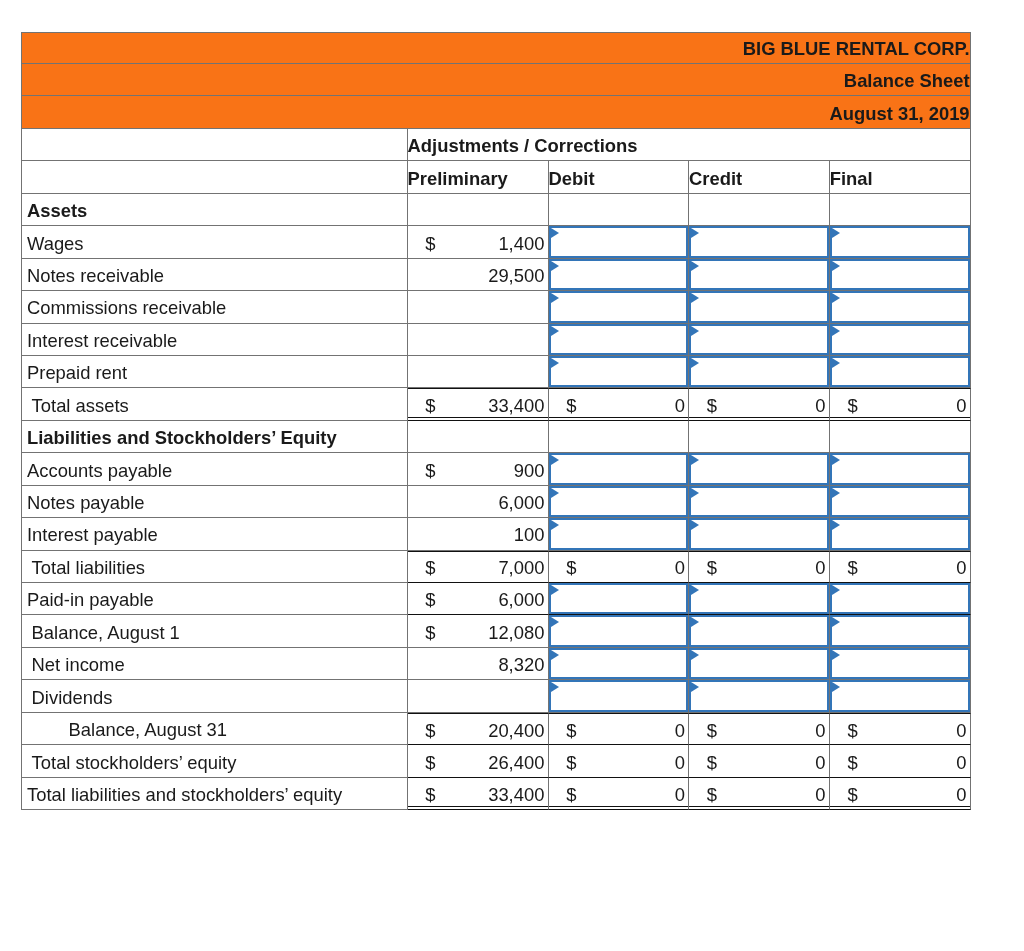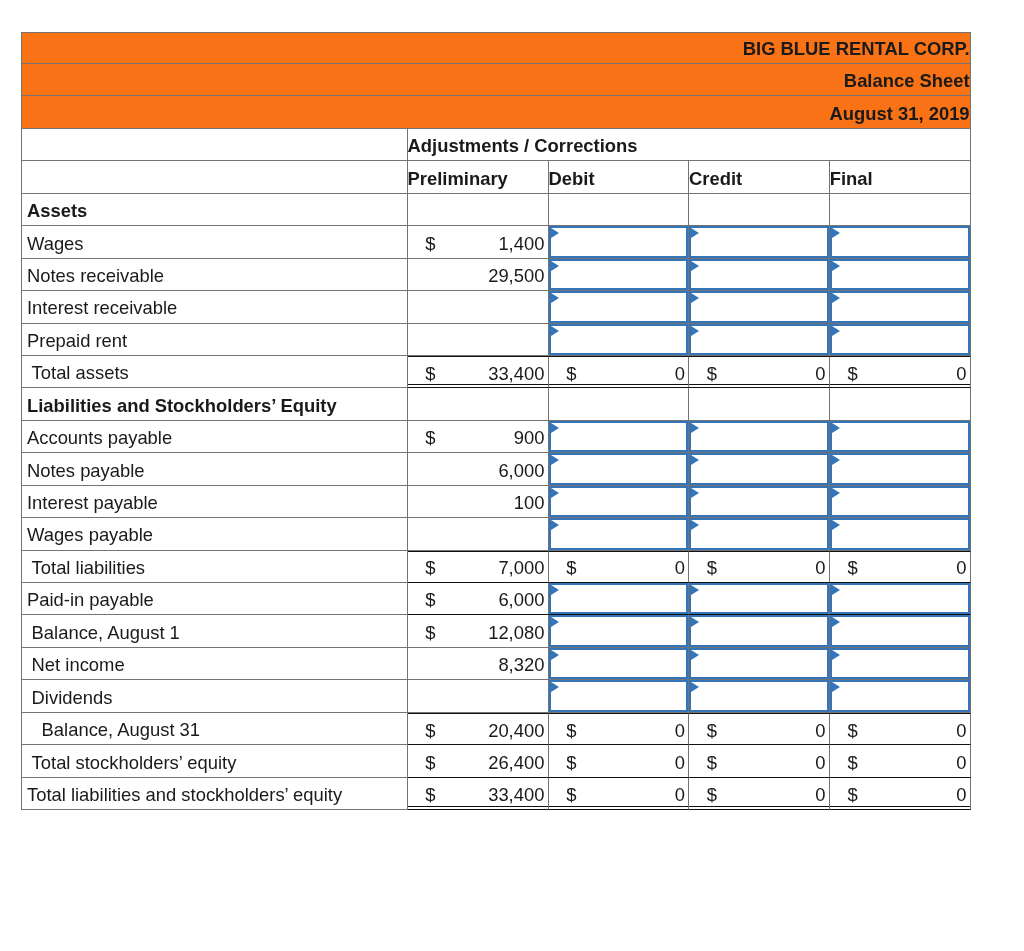--- a/index.html
+++ b/index.html
@@ -25,21 +25,21 @@
 table.ws td.blue { background:#f97316; text-align:right; font-weight:bold; }
 
 
 table.ws td.grouphdr, table.ws td.colhdr { text-align:left; font-weight:bold; }
 
 
 table.ws td.label { white-space:nowrap; overflow:hidden; }
 table.ws td.label.bold { font-weight:bold; }
 table.ws td.i0 { padding-left:5.4px; }
 table.ws td.i1 { padding-left:10px; }
-table.ws td.i2 { padding-left:20px;margin-top:41px; }
+table.ws td.i2 { padding-left:47px;margin-top:41px; }
 
 
 table.ws td.num > .dol { position:absolute; left:17.6px; top:0; bottom:0;
   display:flex; align-items:center; }
 table.ws td.num > .val { position:absolute; right:3.2px; top:0; bottom:0;
   display:flex; align-items:center; }
 
 
 table.ws td.topdark { border-top:1px solid #111111; }
 table.ws td.botdark { border-bottom:1px solid #111111; }
@@ -170,20 +170,47 @@
             </span>
           </td>
           <td class="num">
             <span class="inputbox">
               <svg class="arrow" viewBox="0 0 8 10">
                 <path d="M0 0 L8 5 L0 10 Z" fill="#3375b8"></path>
               </svg>
             </span>
           </td>
         </tr>
+<tr class="r8">
+          <td class="label i0 first">
+            <span class="tx">Commissions receivable</span>
+          </td>
+          <td class="num"></td>
+          <td class="num">
+            <span class="inputbox">
+              <svg class="arrow" viewBox="0 0 8 10">
+                <path d="M0 0 L8 5 L0 10 Z" fill="#3375b8"></path>
+              </svg>
+            </span>
+          </td>
+          <td class="num">
+            <span class="inputbox">
+              <svg class="arrow" viewBox="0 0 8 10">
+                <path d="M0 0 L8 5 L0 10 Z" fill="#3375b8"></path>
+              </svg>
+            </span>
+          </td>
+          <td class="num">
+            <span class="inputbox">
+              <svg class="arrow" viewBox="0 0 8 10">
+                <path d="M0 0 L8 5 L0 10 Z" fill="#3375b8"></path>
+              </svg>
+            </span>
+          </td>
+        </tr>
 <tr class="r9">
           <td class="label i0 first">
             <span class="tx">Interest receivable</span>
           </td>
           <td class="num"></td>
           <td class="num">
             <span class="inputbox">
               <svg class="arrow" viewBox="0 0 8 10">
                 <path d="M0 0 L8 5 L0 10 Z" fill="#3375b8"></path>
               </svg>
@@ -366,47 +393,20 @@
             </span>
           </td>
           <td class="num">
             <span class="inputbox">
               <svg class="arrow" viewBox="0 0 8 10">
                 <path d="M0 0 L8 5 L0 10 Z" fill="#3375b8"></path>
               </svg>
             </span>
           </td>
         </tr>
-<tr class="r17">
-          <td class="label i0 first">
-            <span class="tx">Wages payable</span>
-          </td>
-          <td class="num"></td>
-          <td class="num">
-            <span class="inputbox">
-              <svg class="arrow" viewBox="0 0 8 10">
-                <path d="M0 0 L8 5 L0 10 Z" fill="#3375b8"></path>
-              </svg>
-            </span>
-          </td>
-          <td class="num">
-            <span class="inputbox">
-              <svg class="arrow" viewBox="0 0 8 10">
-                <path d="M0 0 L8 5 L0 10 Z" fill="#3375b8"></path>
-              </svg>
-            </span>
-          </td>
-          <td class="num">
-            <span class="inputbox">
-              <svg class="arrow" viewBox="0 0 8 10">
-                <path d="M0 0 L8 5 L0 10 Z" fill="#3375b8"></path>
-              </svg>
-            </span>
-          </td>
-        </tr>
 <tr class="r19">
           <td class="label i1 first">
             <span class="tx">Total liabilities</span>
           </td>
           <td class="num topdark botdark">
             <span class="dol">
               <span class="tx">$</span>
             </span>
             <span class="val">
               <span class="tx">7,000</span>

